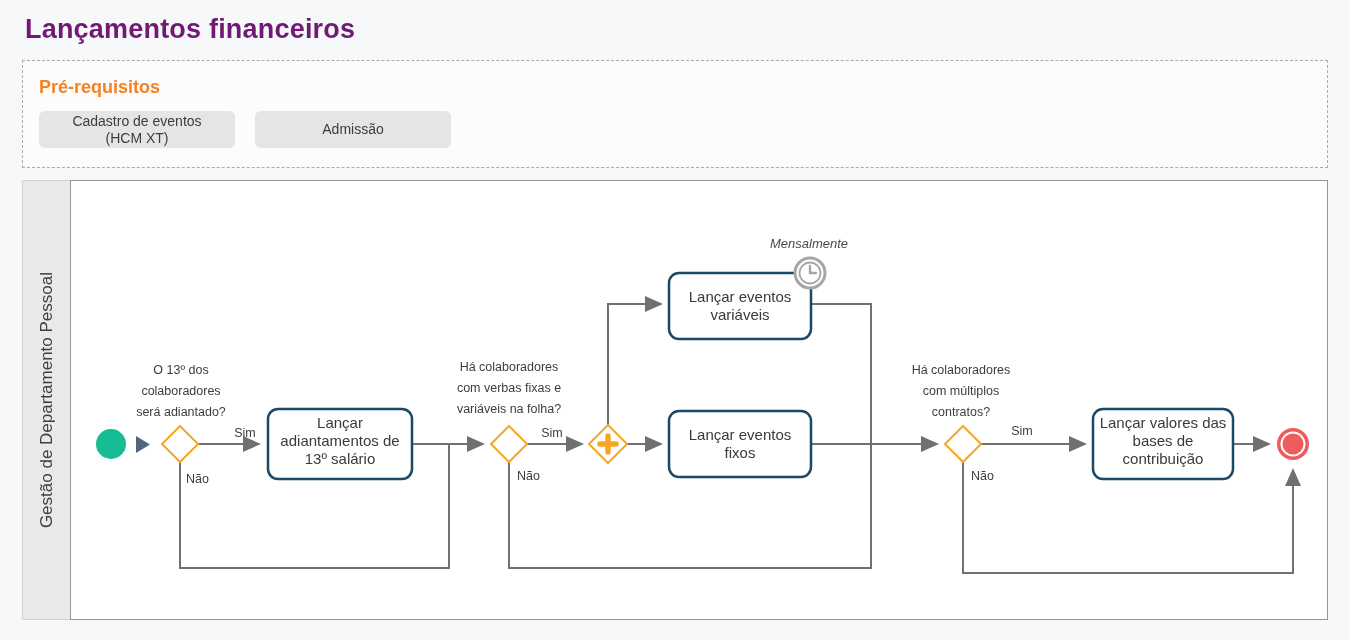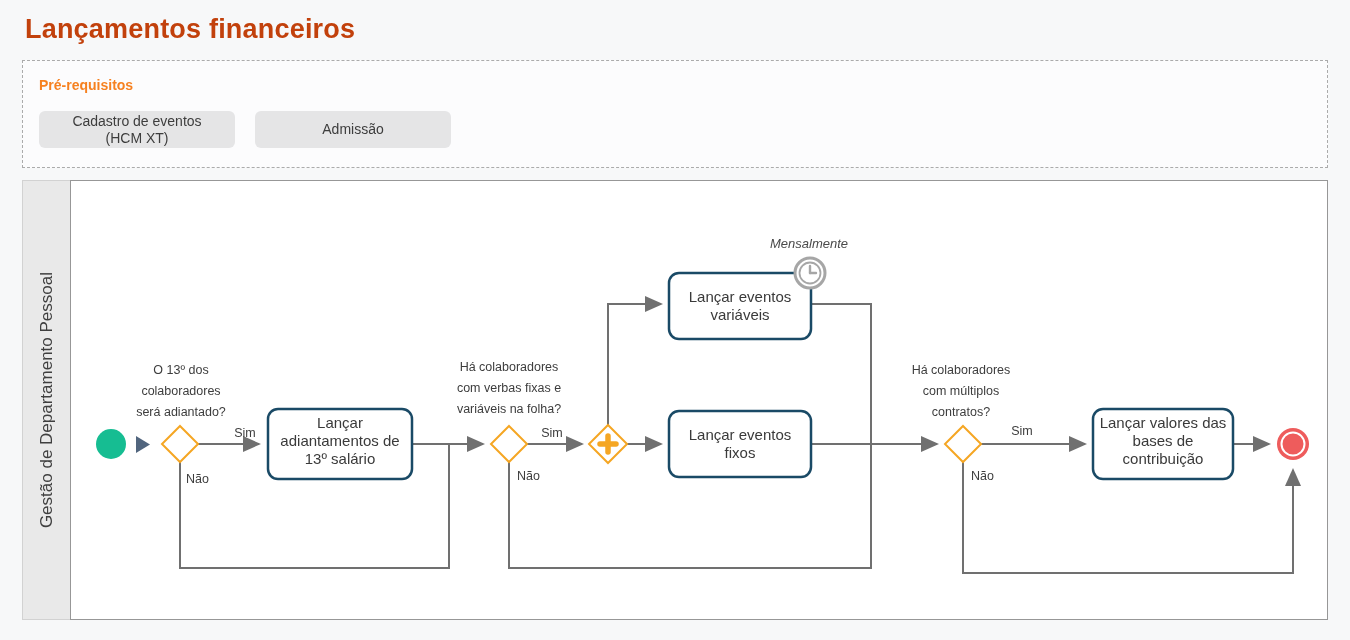--- a/index.html
+++ b/index.html
@@ -5,30 +5,30 @@
   * { margin:0; padding:0; box-sizing:border-box; }
   html,body { width:1350px; height:640px; }
   body {
     background:#f7f8f9;
     font-family:"Liberation Sans", sans-serif;
     position:relative;
     overflow:hidden;
   }
   .page-title {
     position:absolute; left:25px; top:14px;
-    font-size:27px; font-weight:bold; color:#c2410c;
+    font-size:27px; font-weight:bold; color:#701a75;
     letter-spacing:0.2px;
   }
   .prereq {
     position:absolute; left:22px; top:60px; width:1306px; height:108px;
     border:1px dashed #ababab; background:#fcfcfd;
   }
   .prereq-title {
     position:absolute; left:16px; top:16px;
-    font-size:14px; font-weight:bold; color:#f68120;
+    font-size:18px; font-weight:bold; color:#f68120;
   }
   .prereq-buttons { position:absolute; left:16px; top:50px; display:flex; gap:20px; }
   .prereq-btn {
     width:196px; height:37px; background:#e5e5e6; border:none; border-radius:6px;
     color:#3d3d3d; font-size:14px; font-family:"Liberation Sans", sans-serif;
     display:flex; flex-direction:column; align-items:center; justify-content:center;
     line-height:17px; cursor:pointer;
   }
   .diagram-wrap {
     position:absolute; left:22px; top:180px; width:1306px; height:440px;

